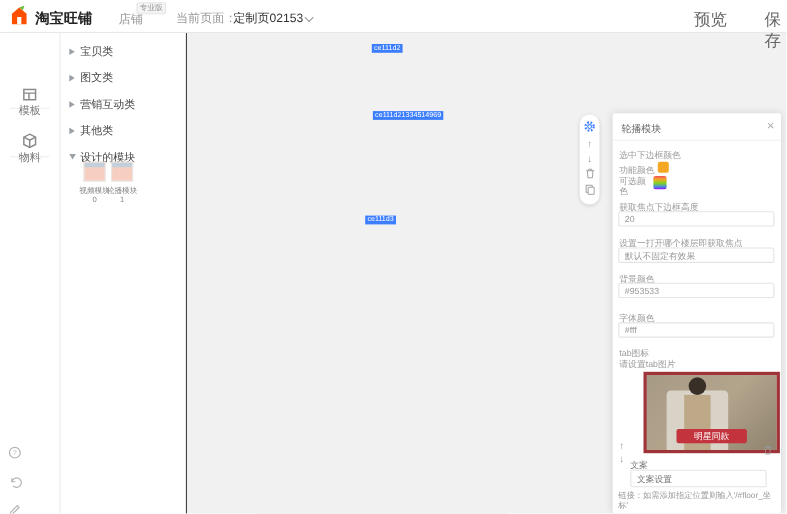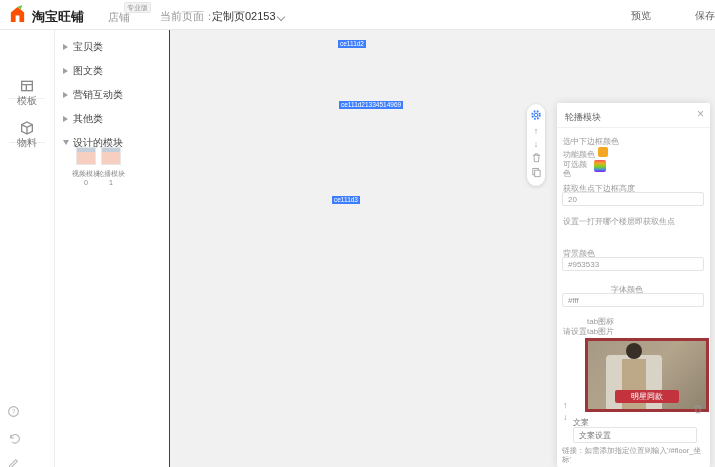--- a/index.html
+++ b/index.html
@@ -6,21 +6,21 @@
   html,body { background:#fff; }
   .app { position:relative; width:715px; height:467px; overflow:hidden;
          font-family:"Liberation Sans","DejaVu Sans",sans-serif; background:#fff; color:#333; }
   .abs { position:absolute; }
 
   
   .header { left:0; top:0; width:715px; height:30px; background:#fff; border-bottom:1px solid #e8e8e8; z-index:30; }
   .logo-title { font-size:13px; font-weight:bold; color:#222; }
   .hdr-grey { font-size:11px; color:#999; }
   .hdr-dark { font-size:11px; color:#333; }
-  .hdr-btn { font-size:10px; color:#666; cursor:pointer; }
+  .hdr-btn { font-size:15px; color:#666; cursor:pointer; }
   .badge { font-size:7px; color:#999; background:#f4f4f4; border:1px solid #e5e5e5; border-radius:2px; padding:0 2px; line-height:9px; }
   .chev { display:inline-block; width:6px; height:6px; border-right:1px solid #999; border-bottom:1px solid #999; transform:rotate(45deg); margin-left:4px; vertical-align:3px;}
 
   
   .rail { left:0; top:30px; width:55px; height:437px; background:#fff; border-right:1px solid #ececec; z-index:20; }
   .rail-item { position:absolute; left:0; width:54px; text-align:center; font-size:10px; color:#777; cursor:pointer; }
   .rail-item.active { color:#3d7eff; }
   .rail-div { position:absolute; left:9px; width:36px; border-top:1px solid #efefef; }
 
   
@@ -280,28 +280,29 @@
     <span class="p-label" style="left:6px;top:33px;">选中下边框颜色</span>
     <span class="p-label" style="left:6px;top:46px;">功能颜色</span>
     <span class="swatch" style="left:41px;top:44px;background:#f5a623;"></span>
     <span class="p-label" style="left:6px;top:57px;width:30px;line-height:9px;">可选颜色</span>
     <span class="swatch rainbow" style="left:37px;top:57px;width:12px;height:12px;"></span>
 
     <span class="p-label" style="left:6px;top:80px;">获取焦点下边框高度</span>
     <input class="p-input" style="top: 89px;" value="20">
 
     <span class="p-label" style="left:6px;top:113px;">设置一打开哪个楼层即获取焦点</span>
+    <input class="p-input" style="top: 122px;" value="默认不固定有效果">
 
     <span class="p-label" style="left:6px;top:145px;">背景颜色</span>
     <input class="p-input" style="top: 154px;" value="#953533">
 
-    <span class="p-label" style="left:6px;top:181px;margin-left:48px;">字体颜色</span>
+    <span class="p-label" style="left:6px;top:181px;">字体颜色</span>
     <input class="p-input" style="top: 190px;" value="#fff">
 
-    <span class="p-label" style="left:6px;top:213px;margin-left:24px;">tab图标</span>
+    <span class="p-label" style="left:6px;top:213px;">tab图标</span>
     <span class="p-label" style="left:6px;top:223px;">请设置tab图片</span>
 
     <div class="p-img">
       <span class="coat"></span>
       <span class="body"></span>
       <span class="head"></span>
       <span class="p-btn">明星同款</span>
     </div>
     <span class="arr" style="left:6px;top:297px;">↑</span>
     <span class="arr" style="left:6px;top:309px;">↓</span>

